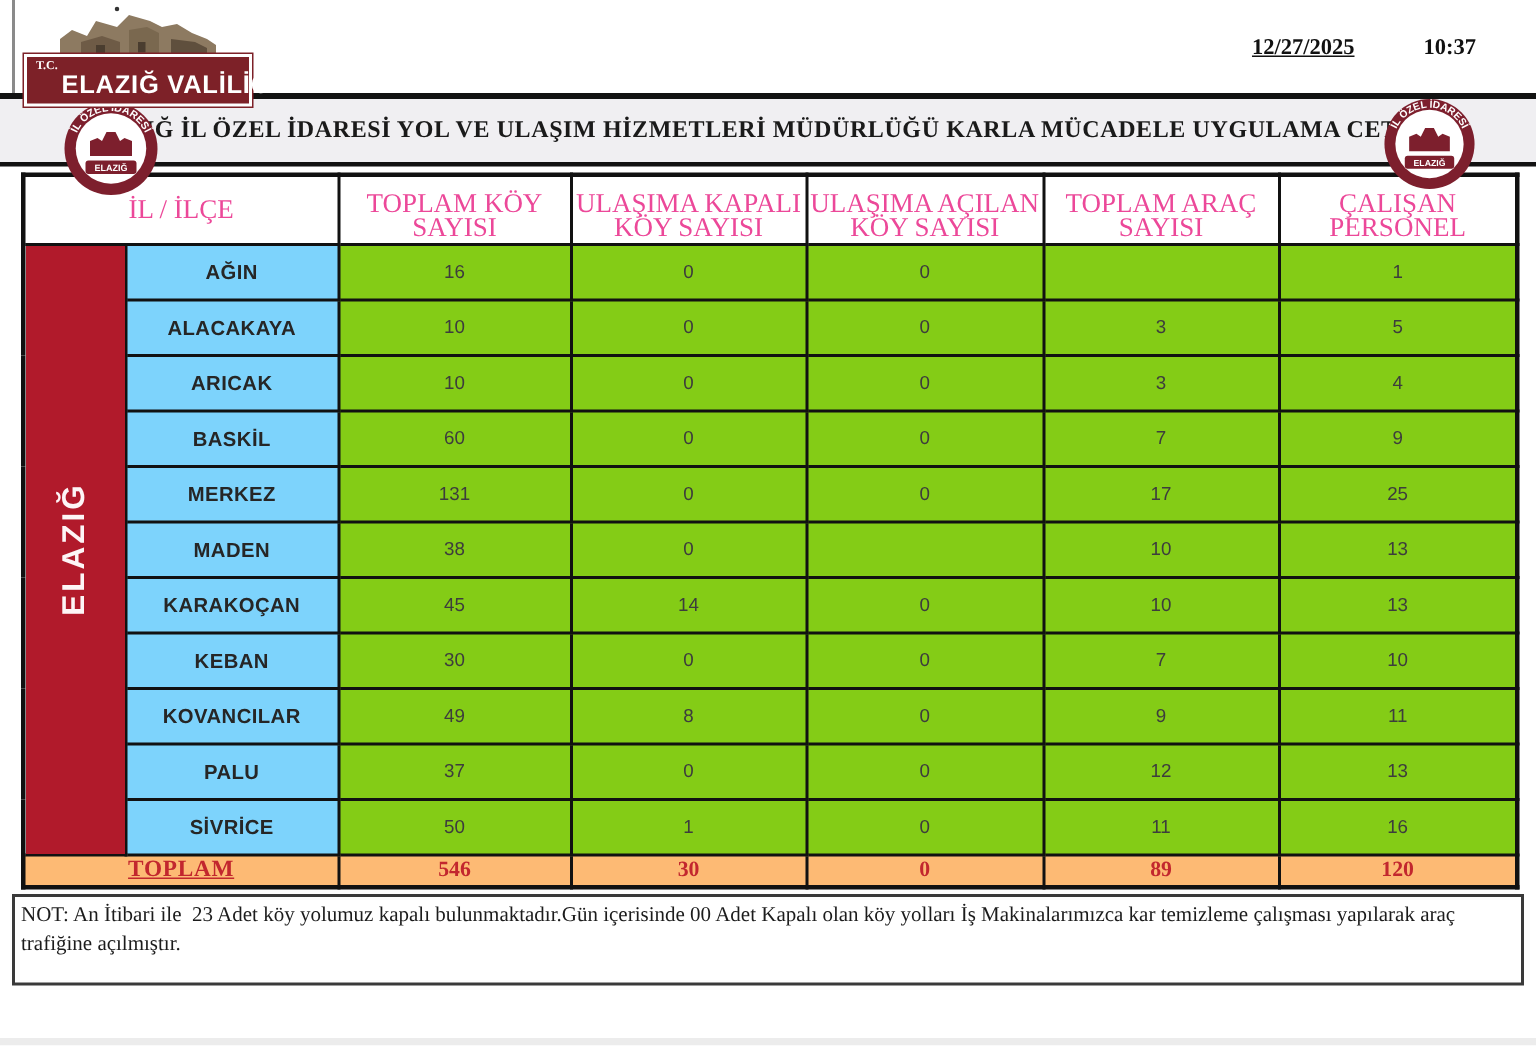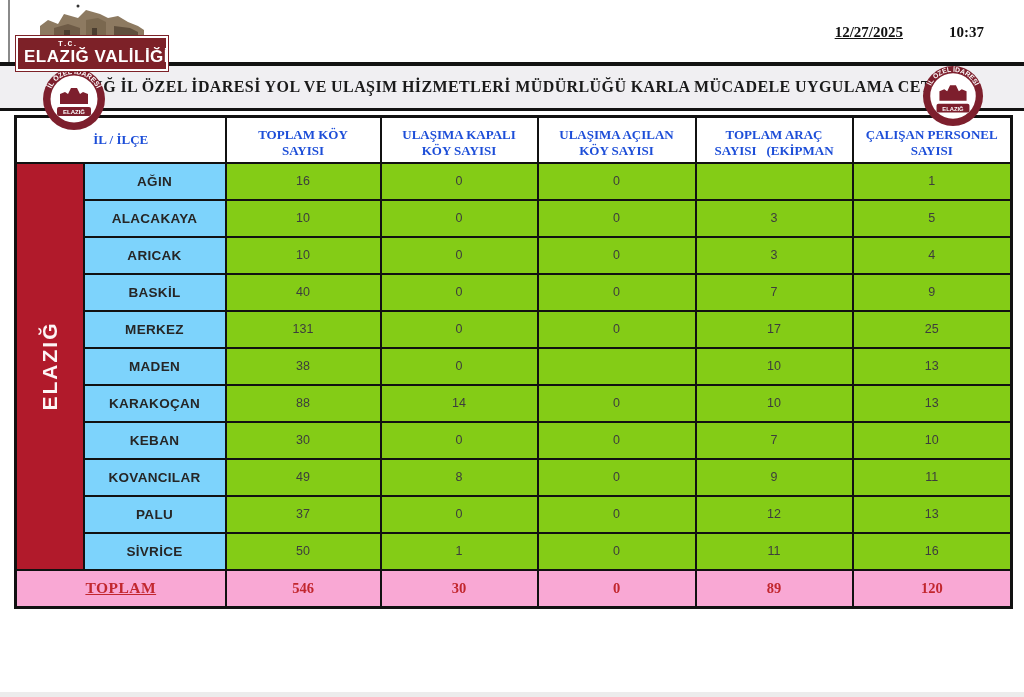--- a/index.html
+++ b/index.html
@@ -13,50 +13,50 @@
   .topbar { position:relative; height:62px; }
   .datetime { position:absolute; top:24px; right:40px; display:flex; gap:46px;
               font-weight:bold; font-size:15px; color:#111; }
   .datetime .date { text-decoration:underline;font-family:Liberation Serif, serif; }
 
   
   .gov-logo { position:absolute; left:16px; top:4px; width:152px; z-index:7; }
   .castle-svg { display:block; margin-left:18px; }
   .banner { position:relative; margin-top:-8px; background:#7d2128; border:2px solid #ffffff;
             box-shadow:0 0 0 1px #7d2128; padding:1px 6px 3px 6px; }
-  .banner .tc { display:block; color:#fff; font-family:Liberation Mono, monospace;
-                font-weight:bold; font-size:8px; line-height:9px;margin-left:34px; }
+  .banner .tc { display:block; color:#fff; font-family:Liberation Serif, serif;
+                font-weight:bold; font-size:8px; line-height:9px; }
   .banner .gov-name { display:block; color:#fff; font-family:"Liberation Sans", sans-serif;
-                font-weight:bold; font-size:17px; line-height:18px; letter-spacing:0.5px; white-space:nowrap; }
+                font-weight:bold; font-size:17px; line-height:18px; letter-spacing:0.5px; white-space:nowrap;margin-left:17px; }
 
   
   .titlebar { position:relative; height:49px; background:#f0eff2; border-top:4px solid #121212;
               border-bottom:3px solid #121212; display:flex; align-items:center; justify-content:center; }
   .doc-title { font-weight:bold; font-size:16px; letter-spacing:0.4px; color:#1a1a1a;
                white-space:nowrap; }
   .seal { position:absolute; z-index:6; }
   .seal-left { left:42px; top:66px; }
   .seal-right { right:40px; top:64px; }
 
   
   table.main { border-collapse:collapse; table-layout:fixed; width:996px; margin:4px 0 0 14px;
                border:3px solid #111; }
   table.main th, table.main td { border:2px solid #111; text-align:center; vertical-align:middle; }
-  thead th { height:46px; font-size:13px; font-weight:bold; color:#1d4ed8; background:#fff; }
+  thead th { height:46px; font-size:18px; font-weight:normal; color:#ec4899; background:#fff; }
   .hwrap { height:37px; overflow:hidden; white-space:pre-wrap; line-height:16px; padding-top:6px; }
   tbody td { height:37px; }
   td.prov { background:#b11a2b; position:relative; }
   td.prov .vert { position:absolute; left:50%; top:50%;
                   transform:translate(-50%,-50%) rotate(-90deg); white-space:nowrap;
                   color:#fdf5f6; font-family:"Liberation Sans", sans-serif; font-weight:bold;
                   font-size:21px; letter-spacing:2px; }
   td.dist { background:#7dd3fc; font-family:"Liberation Sans", sans-serif; font-weight:bold;
             font-size:13.5px; color:#262626; letter-spacing:0.3px; }
   td.val { background:#84cc16; font-family:"Liberation Sans", sans-serif; font-size:12.5px; color:#3d3d3d; }
-  tr.total td { height:38px; background:#f9a8d4; color:#c2272e; font-weight:bold; font-size:14.5px; }
+  tr.total td { height:22px; background:#fdba74; color:#c2272e; font-weight:bold; font-size:14.5px; }
   tr.total td.total-label { text-decoration:underline; font-size:15.5px; letter-spacing:0.5px; }
 
   
   .notebox { margin:3px 8px 0 8px; border:2px solid #3a3a3a; padding:3px 8px 16px 4px;
              font-size:14px; line-height:19px; color:#1c1c1c; white-space:pre-wrap; }
 </style>
 </head>
 <body>
 
 <div class="page">
@@ -172,21 +172,21 @@
       <tr>
         <td class="dist">ARICAK</td>
         <td class="val">10</td>
         <td class="val">0</td>
         <td class="val">0</td>
         <td class="val">3</td>
         <td class="val">4</td>
       </tr>
       <tr>
         <td class="dist">BASKİL</td>
-        <td class="val">40</td>
+        <td class="val">60</td>
         <td class="val">0</td>
         <td class="val">0</td>
         <td class="val">7</td>
         <td class="val">9</td>
       </tr>
       <tr>
         <td class="dist">MERKEZ</td>
         <td class="val">131</td>
         <td class="val">0</td>
         <td class="val">0</td>
@@ -196,21 +196,21 @@
       <tr>
         <td class="dist">MADEN</td>
         <td class="val">38</td>
         <td class="val">0</td>
         <td class="val"></td>
         <td class="val">10</td>
         <td class="val">13</td>
       </tr>
       <tr>
         <td class="dist">KARAKOÇAN</td>
-        <td class="val">88</td>
+        <td class="val">45</td>
         <td class="val">14</td>
         <td class="val">0</td>
         <td class="val">10</td>
         <td class="val">13</td>
       </tr>
       <tr>
         <td class="dist">KEBAN</td>
         <td class="val">30</td>
         <td class="val">0</td>
         <td class="val">0</td>
@@ -245,15 +245,16 @@
         <td colspan="2" class="total-label">TOPLAM</td>
         <td>546</td>
         <td>30</td>
         <td>0</td>
         <td>89</td>
         <td>120</td>
       </tr>
     </tbody>
   </table>
 
+  <div class="notebox">NOT: An İtibari ile  23 Adet köy yolumuz kapalı bulunmaktadır.Gün içerisinde 00 Adet Kapalı olan köy yolları İş Makinalarımızca kar temizleme çalışması yapılarak araç trafiğine açılmıştır.</div>
 
   <div class="bottom-edge"></div>
 </div>
 
 </body></html>

